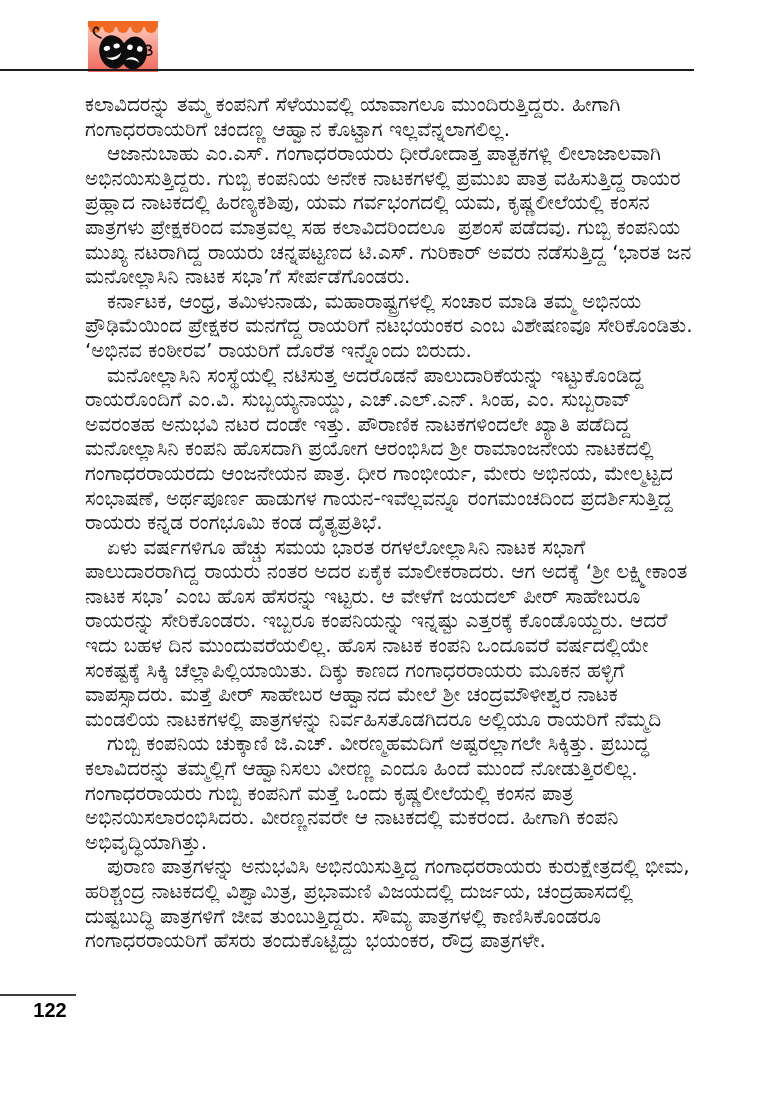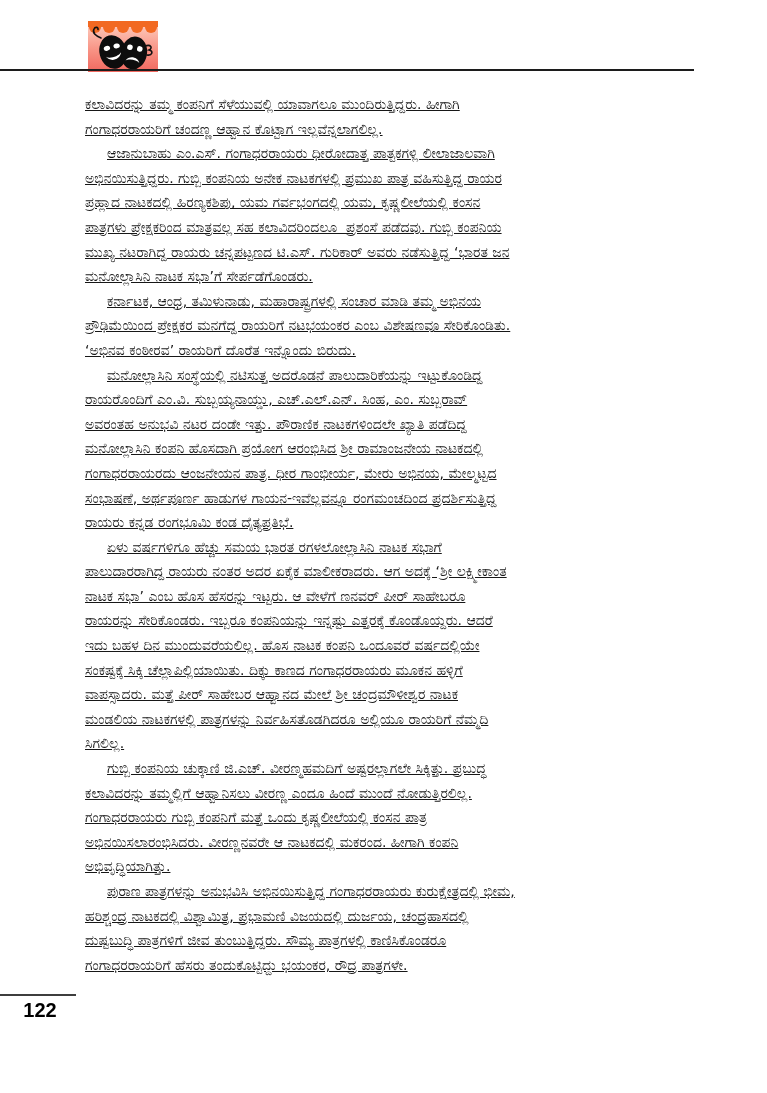--- a/index.html
+++ b/index.html
@@ -18,41 +18,40 @@
   .header-rule {
     position: absolute;
     left: 0; top: 69px;
     width: 694px; height: 2px;
     background: #1c1c1c;
   }
   .doc-text {
     position: absolute;
     left: 85px; top: 92px;
     width: 628px;
-    font-size: 14px;
+    font-size: 20px;
     color: #171717;
     font-family: "DejaVu Sans", sans-serif;
-    text-decoration: underline;
   }
   .tline {
     height: 24.6px;
     line-height: 24.6px;
     white-space: pre;
     overflow: visible;
   }
   .tline.indent { padding-left: 22px; }
   .footer-rule {
     position: absolute;
     left: 0; top: 994px;
     width: 76px; height: 2px;
     background: #3e3e3e;
   }
   .page-number {
     position: absolute;
-    left: 2px; top: 999px;
+    left: 12px; top: 999px;
     width: 76px;
     text-align: center;
     font-family: "Liberation Sans", sans-serif;
     font-weight: bold;
     font-size: 20px;
     color: #000000;
   }
 </style>
 </head>
 <body>
@@ -109,27 +108,26 @@
     <div class="tline">‘ಅಭಿನವ ಕಂಠೀರವ’ ರಾಯರಿಗೆ ದೊರೆತ ಇನ್ನೊಂದು ಬಿರುದು.</div>
     <div class="tline indent">ಮನೋಲ್ಲಾಸಿನಿ ಸಂಸ್ಥೆಯಲ್ಲಿ ನಟಿಸುತ್ತ ಅದರೊಡನೆ ಪಾಲುದಾರಿಕೆಯನ್ನು ಇಟ್ಟುಕೊಂಡಿದ್ದ</div>
     <div class="tline">ರಾಯರೊಂದಿಗೆ ಎಂ.ವಿ. ಸುಬ್ಬಯ್ಯನಾಯ್ಡು, ಎಚ್.ಎಲ್.ಎನ್. ಸಿಂಹ, ಎಂ. ಸುಬ್ಬರಾವ್</div>
     <div class="tline">ಅವರಂತಹ ಅನುಭವಿ ನಟರ ದಂಡೇ ಇತ್ತು. ಪೌರಾಣಿಕ ನಾಟಕಗಳಿಂದಲೇ ಖ್ಯಾತಿ ಪಡೆದಿದ್ದ</div>
     <div class="tline">ಮನೋಲ್ಲಾಸಿನಿ ಕಂಪನಿ ಹೊಸದಾಗಿ ಪ್ರಯೋಗ ಆರಂಭಿಸಿದ ಶ್ರೀ ರಾಮಾಂಜನೇಯ ನಾಟಕದಲ್ಲಿ</div>
     <div class="tline">ಗಂಗಾಧರರಾಯರದು ಆಂಜನೇಯನ ಪಾತ್ರ. ಧೀರ ಗಾಂಭೀರ್ಯ, ಮೇರು ಅಭಿನಯ, ಮೇಲ್ಮಟ್ಟದ</div>
     <div class="tline">ಸಂಭಾಷಣೆ, ಅರ್ಥಪೂರ್ಣ ಹಾಡುಗಳ ಗಾಯನ-ಇವೆಲ್ಲವನ್ನೂ ರಂಗಮಂಚದಿಂದ ಪ್ರದರ್ಶಿಸುತ್ತಿದ್ದ</div>
     <div class="tline">ರಾಯರು ಕನ್ನಡ ರಂಗಭೂಮಿ ಕಂಡ ದೈತ್ಯಪ್ರತಿಭೆ.</div>
     <div class="tline indent">ಏಳು ವರ್ಷಗಳಿಗೂ ಹೆಚ್ಚು ಸಮಯ ಭಾರತ ರಗಳಲೋಲ್ಲಾಸಿನಿ ನಾಟಕ ಸಭಾಗೆ</div>
     <div class="tline">ಪಾಲುದಾರರಾಗಿದ್ದ ರಾಯರು ನಂತರ ಅದರ ಏಕೈಕ ಮಾಲೀಕರಾದರು. ಆಗ ಅದಕ್ಕೆ ‘ಶ್ರೀ ಲಕ್ಷ್ಮೀಕಾಂತ</div>
-    <div class="tline">ನಾಟಕ ಸಭಾ’ ಎಂಬ ಹೊಸ ಹೆಸರನ್ನು ಇಟ್ಟರು. ಆ ವೇಳೆಗೆ ಣನವರ್ ಪೀರ್ ಸಾಹೇಬರೂ</div>
+    <div class="tline">ನಾಟಕ ಸಭಾ’ ಎಂಬ ಹೊಸ ಹೆಸರನ್ನು ಇಟ್ಟರು. ಆ ವೇಳೆಗೆ ಜಯದಲ್ ಪೀರ್ ಸಾಹೇಬರೂ</div>
     <div class="tline">ರಾಯರನ್ನು ಸೇರಿಕೊಂಡರು. ಇಬ್ಬರೂ ಕಂಪನಿಯನ್ನು ಇನ್ನಷ್ಟು ಎತ್ತರಕ್ಕೆ ಕೊಂಡೊಯ್ದರು. ಆದರೆ</div>
     <div class="tline">ಇದು ಬಹಳ ದಿನ ಮುಂದುವರೆಯಲಿಲ್ಲ. ಹೊಸ ನಾಟಕ ಕಂಪನಿ ಒಂದೂವರೆ ವರ್ಷದಲ್ಲಿಯೇ</div>
     <div class="tline">ಸಂಕಷ್ಟಕ್ಕೆ ಸಿಕ್ಕಿ ಚೆಲ್ಲಾಪಿಲ್ಲಿಯಾಯಿತು. ದಿಕ್ಕು ಕಾಣದ ಗಂಗಾಧರರಾಯರು ಮೂಕನ ಹಳ್ಳಿಗೆ</div>
     <div class="tline">ವಾಪಸ್ಸಾದರು. ಮತ್ತೆ ಪೀರ್ ಸಾಹೇಬರ ಆಹ್ವಾನದ ಮೇಲೆ ಶ್ರೀ ಚಂದ್ರಮೌಳೀಶ್ವರ ನಾಟಕ</div>
     <div class="tline">ಮಂಡಲಿಯ ನಾಟಕಗಳಲ್ಲಿ ಪಾತ್ರಗಳನ್ನು ನಿರ್ವಹಿಸತೊಡಗಿದರೂ ಅಲ್ಲಿಯೂ ರಾಯರಿಗೆ ನೆಮ್ಮದಿ</div>
-    <div class="tline">ಸಿಗಲಿಲ್ಲ.</div>
     <div class="tline indent">ಗುಬ್ಬಿ ಕಂಪನಿಯ ಚುಕ್ಕಾಣಿ ಜಿ.ಎಚ್. ವೀರಣ್ಮಹಮದಿಗೆ ಅಷ್ಟರಲ್ಲಾಗಲೇ ಸಿಕ್ಕಿತ್ತು. ಪ್ರಬುದ್ಧ</div>
     <div class="tline">ಕಲಾವಿದರನ್ನು ತಮ್ಮಲ್ಲಿಗೆ ಆಹ್ವಾನಿಸಲು ವೀರಣ್ಣ ಎಂದೂ ಹಿಂದೆ ಮುಂದೆ ನೋಡುತ್ತಿರಲಿಲ್ಲ.</div>
     <div class="tline">ಗಂಗಾಧರರಾಯರು ಗುಬ್ಬಿ ಕಂಪನಿಗೆ ಮತ್ತೆ ಒಂದು ಕೃಷ್ಣಲೀಲೆಯಲ್ಲಿ ಕಂಸನ ಪಾತ್ರ</div>
     <div class="tline">ಅಭಿನಯಿಸಲಾರಂಭಿಸಿದರು. ವೀರಣ್ಣನವರೇ ಆ ನಾಟಕದಲ್ಲಿ ಮಕರಂದ. ಹೀಗಾಗಿ ಕಂಪನಿ</div>
     <div class="tline">ಅಭಿವೃದ್ಧಿಯಾಗಿತ್ತು.</div>
     <div class="tline indent">ಪುರಾಣ ಪಾತ್ರಗಳನ್ನು ಅನುಭವಿಸಿ ಅಭಿನಯಿಸುತ್ತಿದ್ದ ಗಂಗಾಧರರಾಯರು ಕುರುಕ್ಷೇತ್ರದಲ್ಲಿ ಭೀಮ,</div>
     <div class="tline">ಹರಿಶ್ಚಂದ್ರ ನಾಟಕದಲ್ಲಿ ವಿಶ್ವಾಮಿತ್ರ, ಪ್ರಭಾಮಣಿ ವಿಜಯದಲ್ಲಿ ದುರ್ಜಯ, ಚಂದ್ರಹಾಸದಲ್ಲಿ</div>
     <div class="tline">ದುಷ್ಟಬುದ್ಧಿ ಪಾತ್ರಗಳಿಗೆ ಜೀವ ತುಂಬುತ್ತಿದ್ದರು. ಸೌಮ್ಯ ಪಾತ್ರಗಳಲ್ಲಿ ಕಾಣಿಸಿಕೊಂಡರೂ</div>
     <div class="tline">ಗಂಗಾಧರರಾಯರಿಗೆ ಹೆಸರು ತಂದುಕೊಟ್ಟಿದ್ದು ಭಯಂಕರ, ರೌದ್ರ ಪಾತ್ರಗಳೇ.</div>
   </div>

